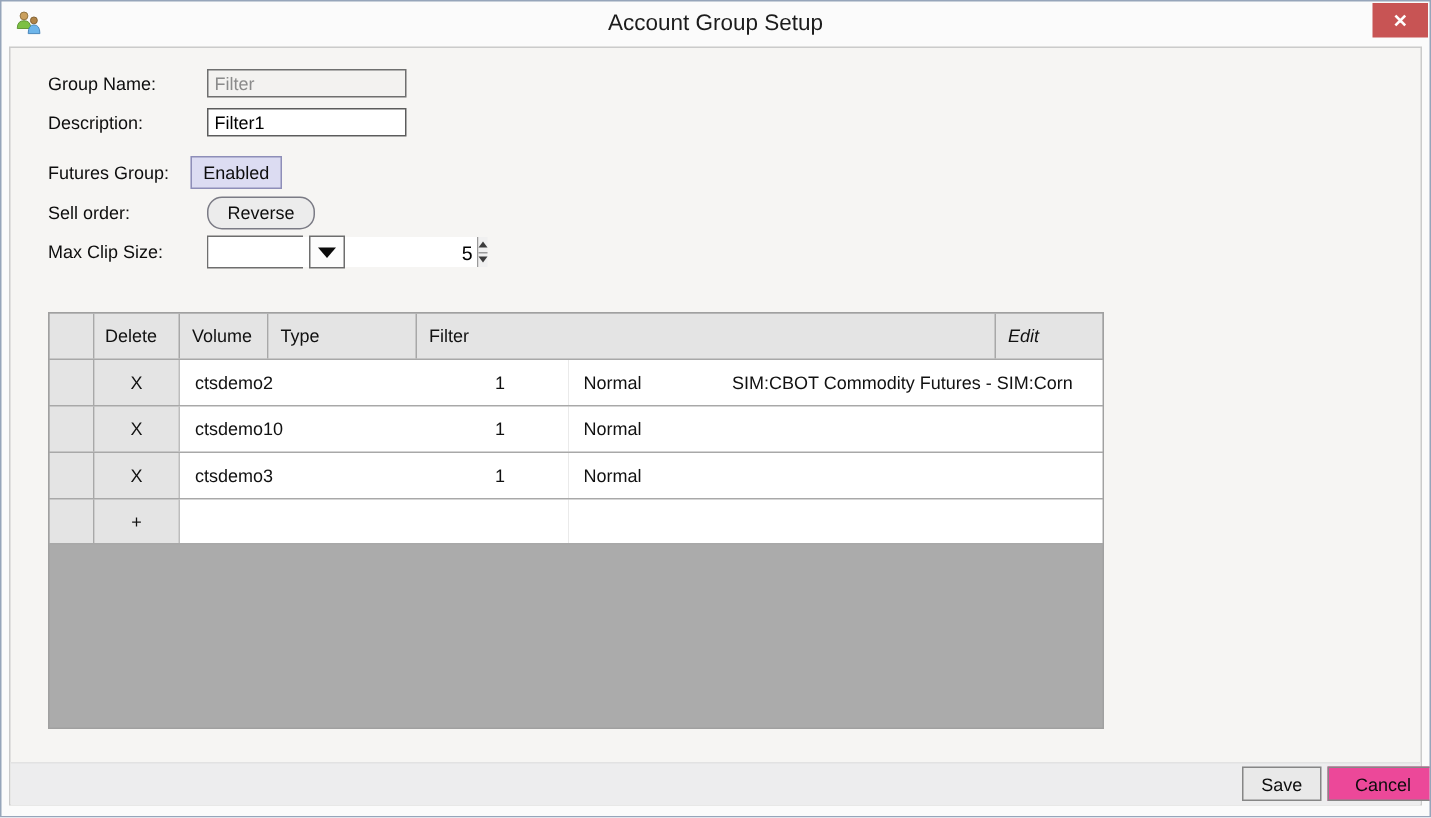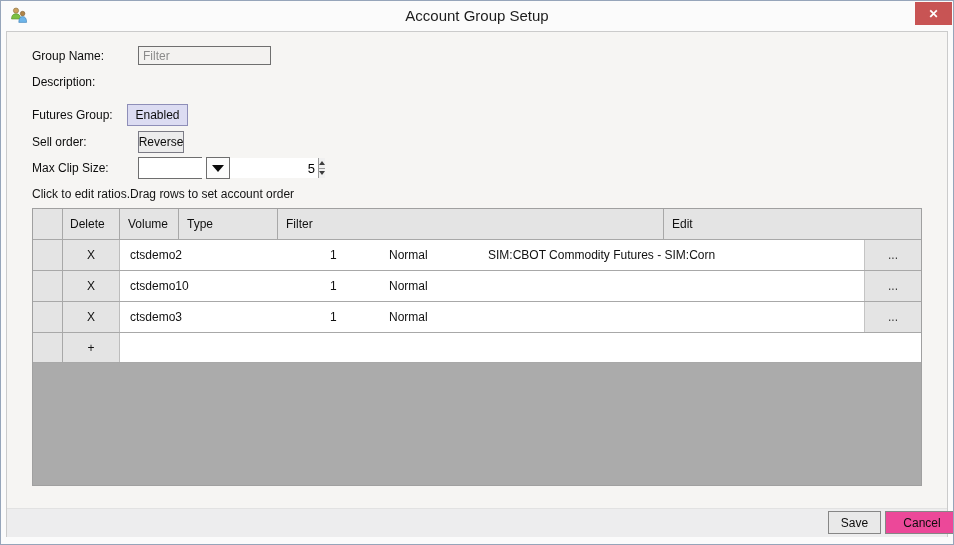--- a/index.html
+++ b/index.html
@@ -40,32 +40,32 @@
   .spinbtn{flex:1;background:#f0f0f0;display:flex;align-items:center;justify-content:center;cursor:default;}
   .spinbtn + .spinbtn{border-top:1px solid #9a9a9a;}
   .tri-up{width:0;height:0;border-left:3px solid transparent;border-right:3px solid transparent;border-bottom:4px solid #3c3c3c;}
   .tri-down{width:0;height:0;border-left:3px solid transparent;border-right:3px solid transparent;border-top:4px solid #3c3c3c;}
   .dropbtn{position:absolute;left:205px;top:156px;width:24px;height:22px;
     border:1px solid #6e6e6e;background:#fcfcfc;display:flex;align-items:center;justify-content:center;cursor:default;}
   .tri-big{width:0;height:0;border-left:6px solid transparent;border-right:6px solid transparent;border-top:7px solid #0a0a0a;}
   
   .hint{position:absolute;left:31px;top:186px;color:#141414;}
   
-  .grid{position:absolute;left:31px;top:207px;width:890px;height:278px;
+  .grid{position:absolute;left:31px;top:207px;width:704px;height:278px;
     background:#ababab;border:1px solid #a0a0a0;overflow:hidden;}
   .tr{display:flex;height:31px;border-bottom:1px solid #a8a8a8;background:#ababab;}
   .tr.newrow{height:30px;}
   .td{display:flex;align-items:center;overflow:hidden;white-space:nowrap;height:100%;}
   .c0{flex:0 0 30px;background:#e4e4e4;border-right:1px solid #a8a8a8;}
   .c1{flex:0 0 57px;background:#e4e4e4;border-right:1px solid #bdbdbd;justify-content:center;}
   .c2{flex:0 0 200px;}
   .c3{flex:0 0 59px;}
   .c4{flex:0 0 99px;}
   .c5{flex:0 0 386px;}
-  .c6{flex:1;justify-content:center;}
+  .c6{flex:1;justify-content:center;font-style:italic;}
   .thead .td{background:#e4e4e4;border-right:1px solid #a8a8a8;padding-left:8px;}
   .thead .c0{padding-left:0;}
   .thead .c6{border-right:none;justify-content:flex-start;}
   .tr.data .c2,.tr.data .c3,.tr.data .c4,.tr.data .c5{background:#ffffff;padding-left:10px;}
   .tr.data .c6{background:#e4e4e4;color:#3a3a3a;border-left:1px solid #c4c4c4;}
   .tr.newrow .c2,.tr.newrow .c3,.tr.newrow .c4,.tr.newrow .c5,.tr.newrow .c6{background:#ffffff;}
   
   .footer{position:absolute;left:6px;right:6px;top:507px;height:29px;background:#ededee;border-top:1px solid #e2e2e2;}
   .save-btn{left:827px;top:510px;width:53px;height:23px;background:#e9e9e9;border-color:#868686;}
   .cancel-btn{left:884px;top:510px;width:74px;height:23px;background:#ec4899;border-color:#868686;}
@@ -89,48 +89,48 @@
       <span>✕</span>
     </div>
   </div>
 
   <div class="panel"></div>
 
   <span class="lbl" style="top:48px;">Group Name:</span>
   <input class="textbox disabled" style="top: 45px;" readonly="" value="Filter">
 
   <span class="lbl" style="top:74px;">Description:</span>
+  <input class="textbox" style="top: 71px;" value="Filter1">
 
   <span class="lbl" style="top:107px;">Futures Group:</span>
   <div class="winbtn toggle-enabled" style="left:126px;top:103px;width:61px;height:22px;">
     <span>Enabled</span>
   </div>
 
   <span class="lbl" style="top:134px;">Sell order:</span>
-  <div class="winbtn" style="left:137px;top:130px;width:46px;height:22px;">
+  <div class="winbtn" style="left:137px;top:130px;width:72px;height:22px;border-radius:10px;">
     <span>Reverse</span>
   </div>
 
   <span class="lbl" style="top:160px;">Max Clip Size:</span>
   <div class="spinner">
     <input value="5" style="">
     <div class="spincol">
       <div class="spinbtn">
           <span class="tri-up"></span>
         </div>
       <div class="spinbtn">
           <span class="tri-down"></span>
         </div>
     </div>
   </div>
   <div class="dropbtn">
     <span class="tri-big"></span>
   </div>
 
-  <div class="hint">Click to edit ratios.Drag rows to set account order</div>
 
   <div class="grid">
     <div class="tr thead">
       <div class="td c0"></div>
       <div class="td c1" style="justify-content:flex-start;padding-left:7px;">Delete</div>
       <div class="td c3">Volume</div>
       <div class="td c4">Type</div>
       <div class="td c5">Filter</div>
       <div class="td c6" style="padding-left:8px;">Edit</div>
     </div>

